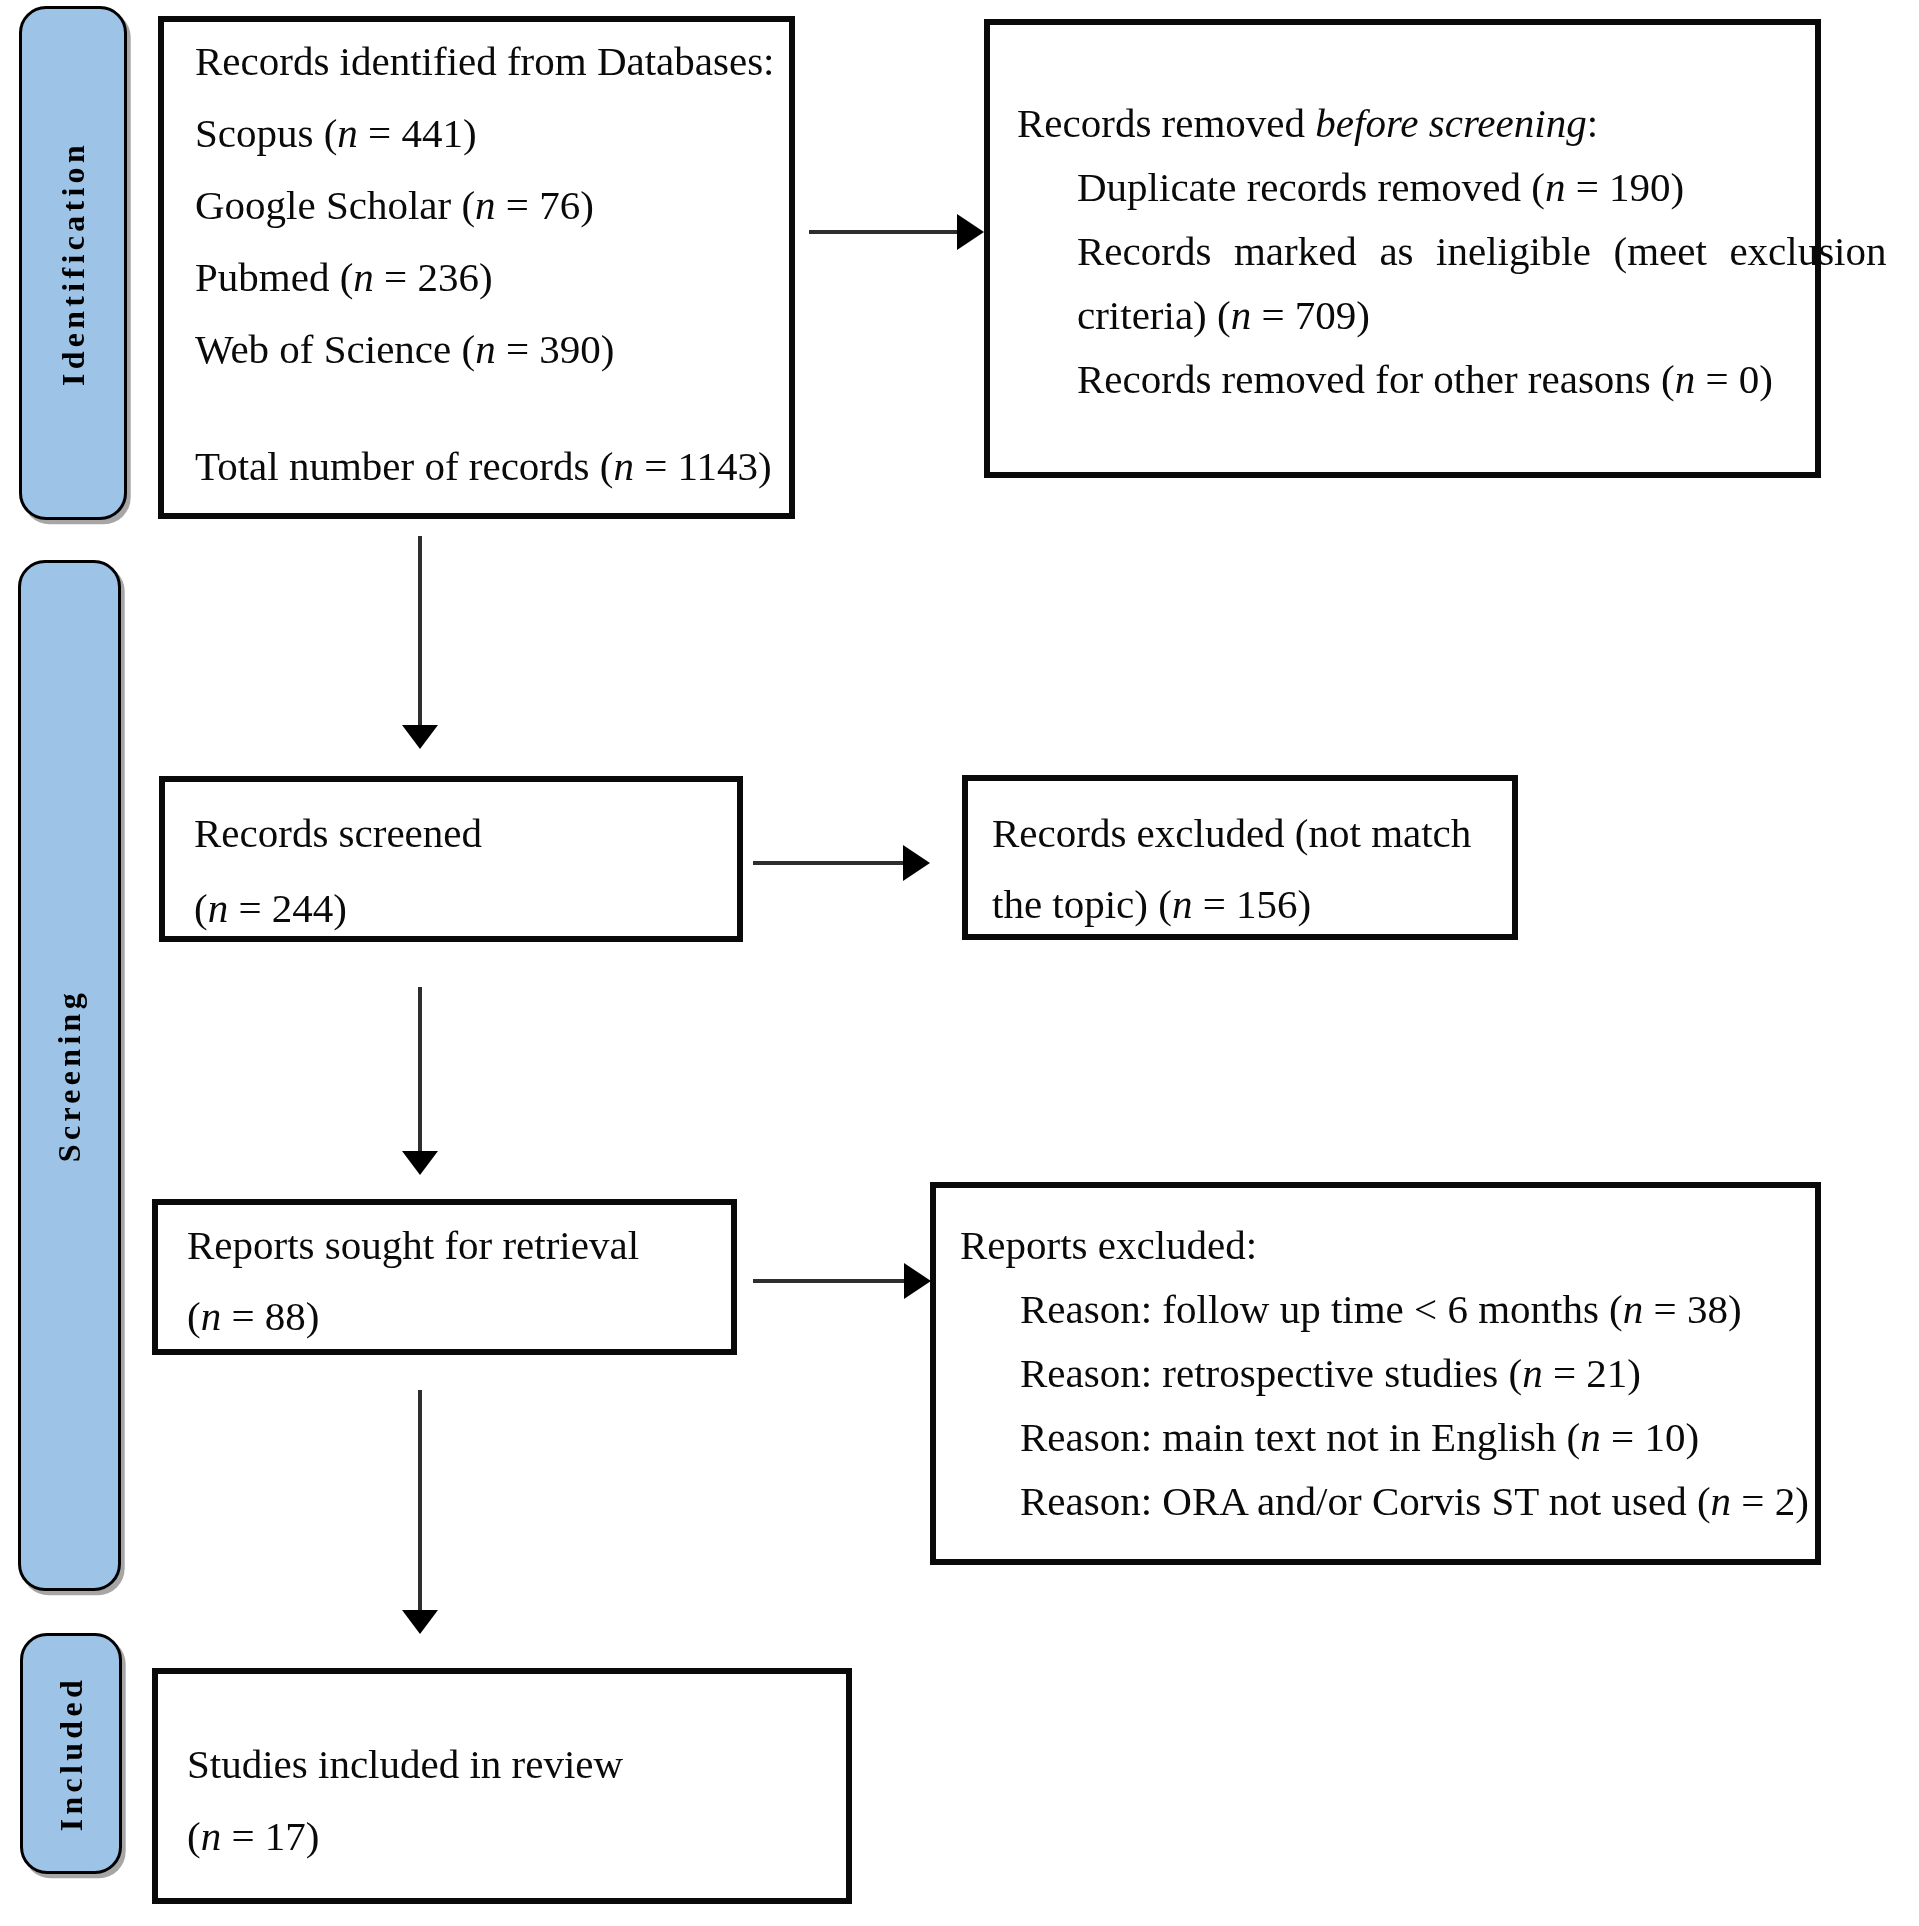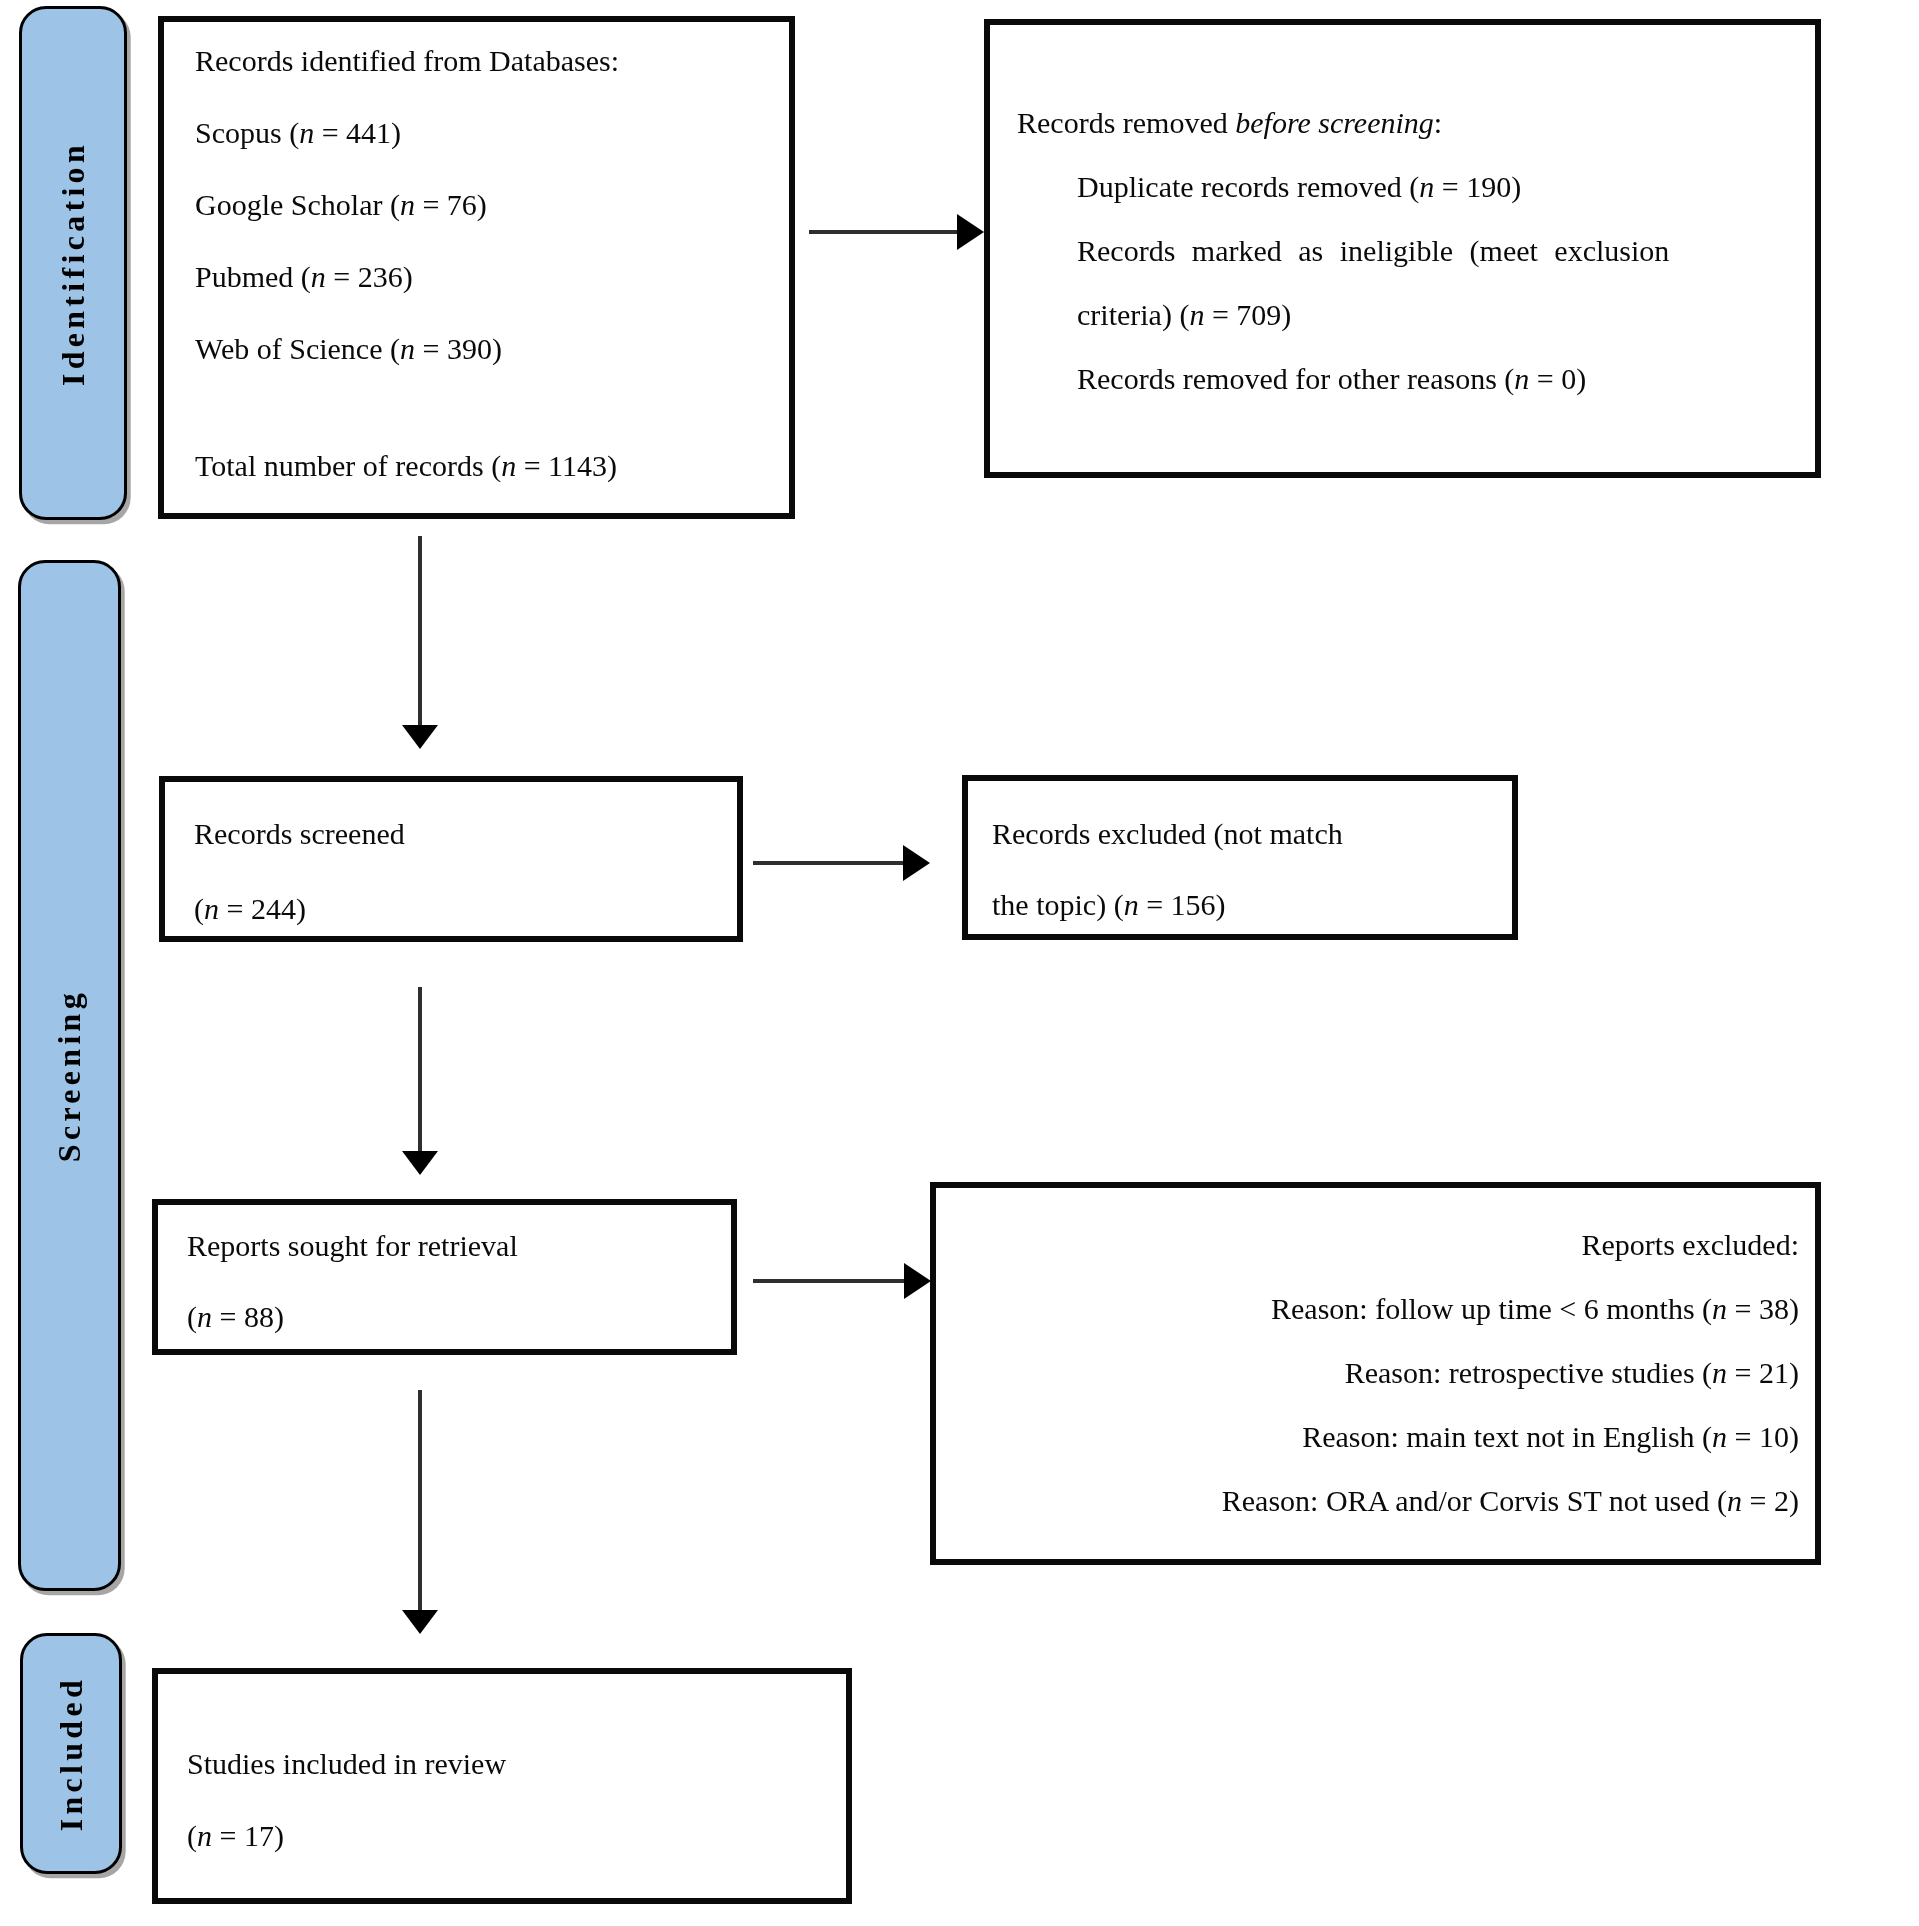--- a/index.html
+++ b/index.html
@@ -10,42 +10,42 @@
   .stage{position:absolute;background:#9DC3E6;border:3.7px solid #000;border-radius:27px;
          box-shadow:3.7px 4.3px 0 #a6a6a6;display:flex;align-items:center;justify-content:center;}
   .stage .vtext{writing-mode:vertical-rl;transform:rotate(180deg);font-weight:700;
                 font-size:32px;letter-spacing:4.3px;white-space:nowrap;color:#000;}
   #stage-identification{left:19px;top:6.4px;width:102px;height:508px;}
   #stage-screening{left:17.6px;top:560px;width:97px;height:1025px;}
   #stage-included{left:20.3px;top:1633px;width:96px;height:235px;}
 
   
   .box{position:absolute;background:#fff;border:6.4px solid #0a0a0a;box-sizing:border-box;
-       font-size:30px;}
+       font-size:41px;}
   .line{white-space:nowrap;}
   .indent{padding-left:60px;}
   .justify{word-spacing:0.30em;}
 
   #box-identified{left:158px;top:16px;width:637px;height:503px;padding:3.2px 21.4px 0 31px;}
   #box-identified .line{line-height:72px;}
   #box-identified .gap-top{margin-top:45px;}
 
   #box-removed{left:984px;top:18.7px;width:837px;height:459px;padding:66px 21.4px 0 27px;}
   #box-removed .line{line-height:64px;}
 
   #box-screened{left:159px;top:776px;width:584px;height:166px;padding:14px 17px 0 29px;}
   #box-screened .line{line-height:75px;}
 
   #box-excluded-screen{left:929px;top:775px;width:556px;height:165px;padding:17px 13.4px 0 24px;margin-left:33px;}
   #box-excluded-screen .line{line-height:71px;}
 
   #box-sought{left:152px;top:1199px;width:585px;height:156px;padding:4.8px 16px 0 29px;}
   #box-sought .line{line-height:71px;}
 
-  #box-excluded-reports{left:930px;top:1182px;width:891px;height:383px;padding:25px 16px 0 24px;text-align:right;}
+  #box-excluded-reports{left:930px;top:1182px;width:891px;height:383px;padding:25px 16px 0 24px;}
   #box-excluded-reports .line{line-height:64px;}
 
   #box-included-review{left:152px;top:1668px;width:700px;height:236px;padding:54px 16px 0 29px;}
   #box-included-review .line{line-height:72px;}
 
   
   .hline{position:absolute;height:4.3px;background:#2e2e2e;}
   .vline{position:absolute;width:4.3px;background:#2e2e2e;}
   .head-right{position:absolute;width:0;height:0;border-top:18px solid transparent;
               border-bottom:18px solid transparent;border-left:27px solid #000;}

